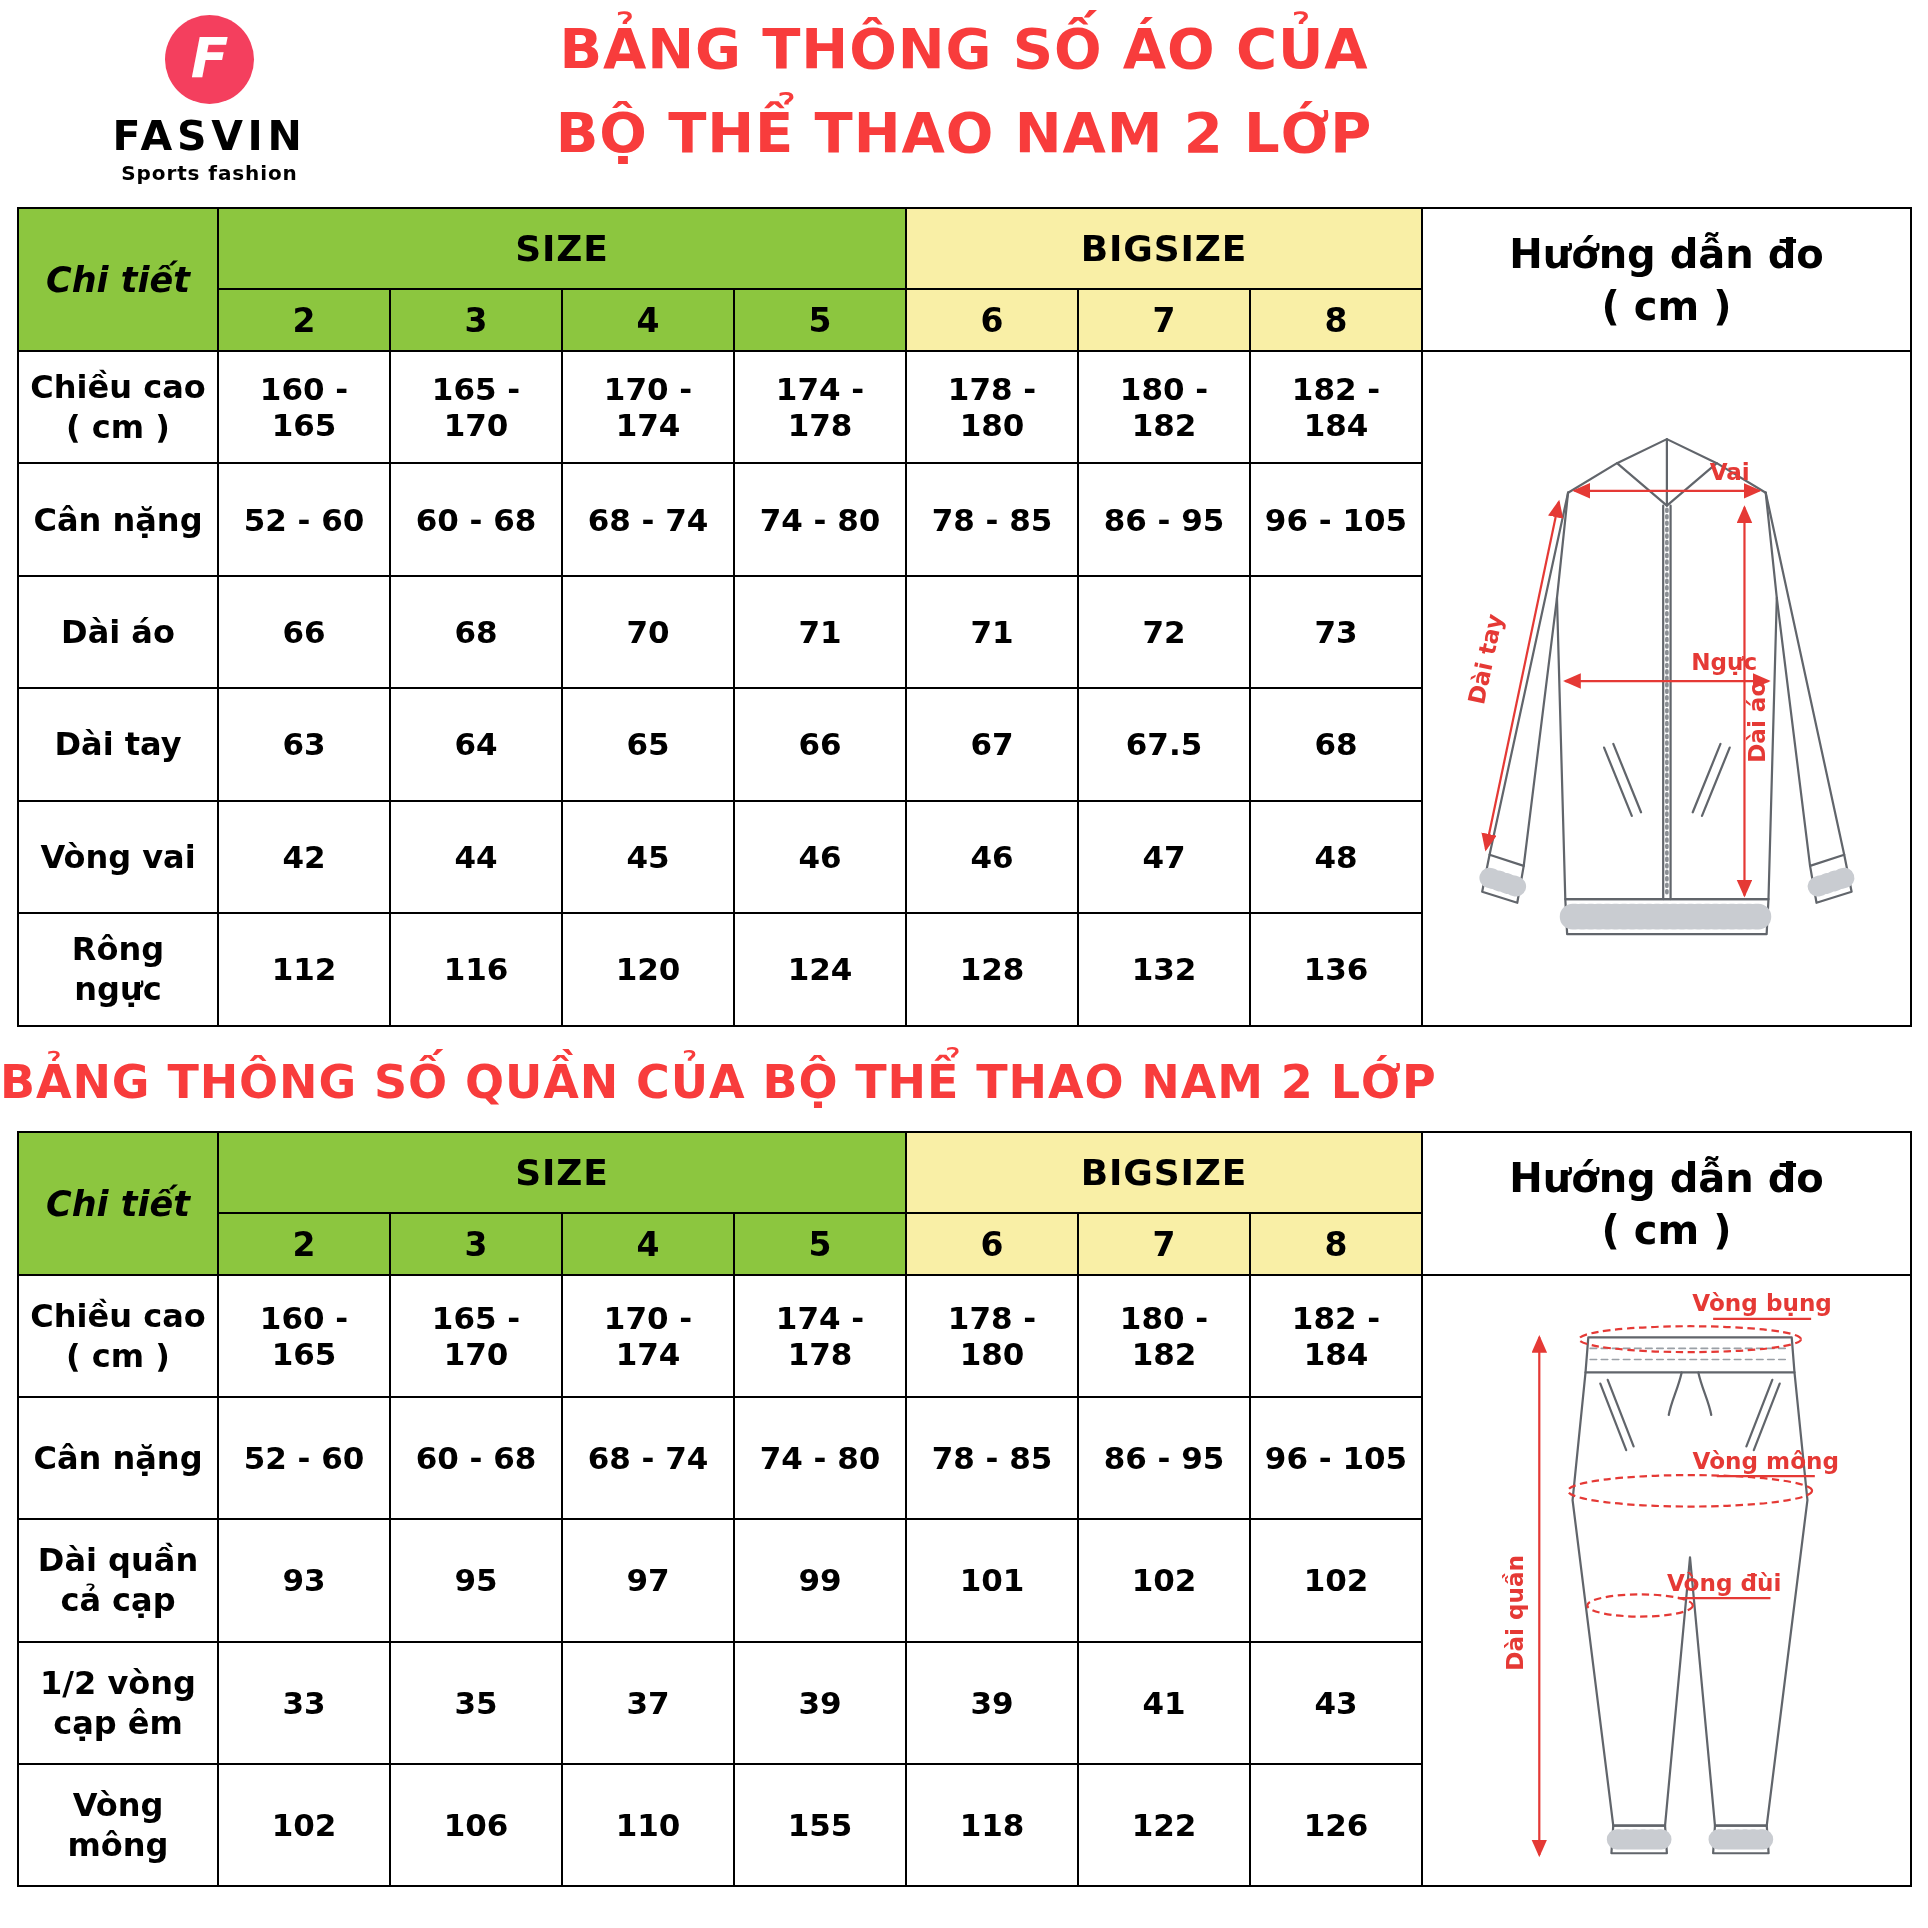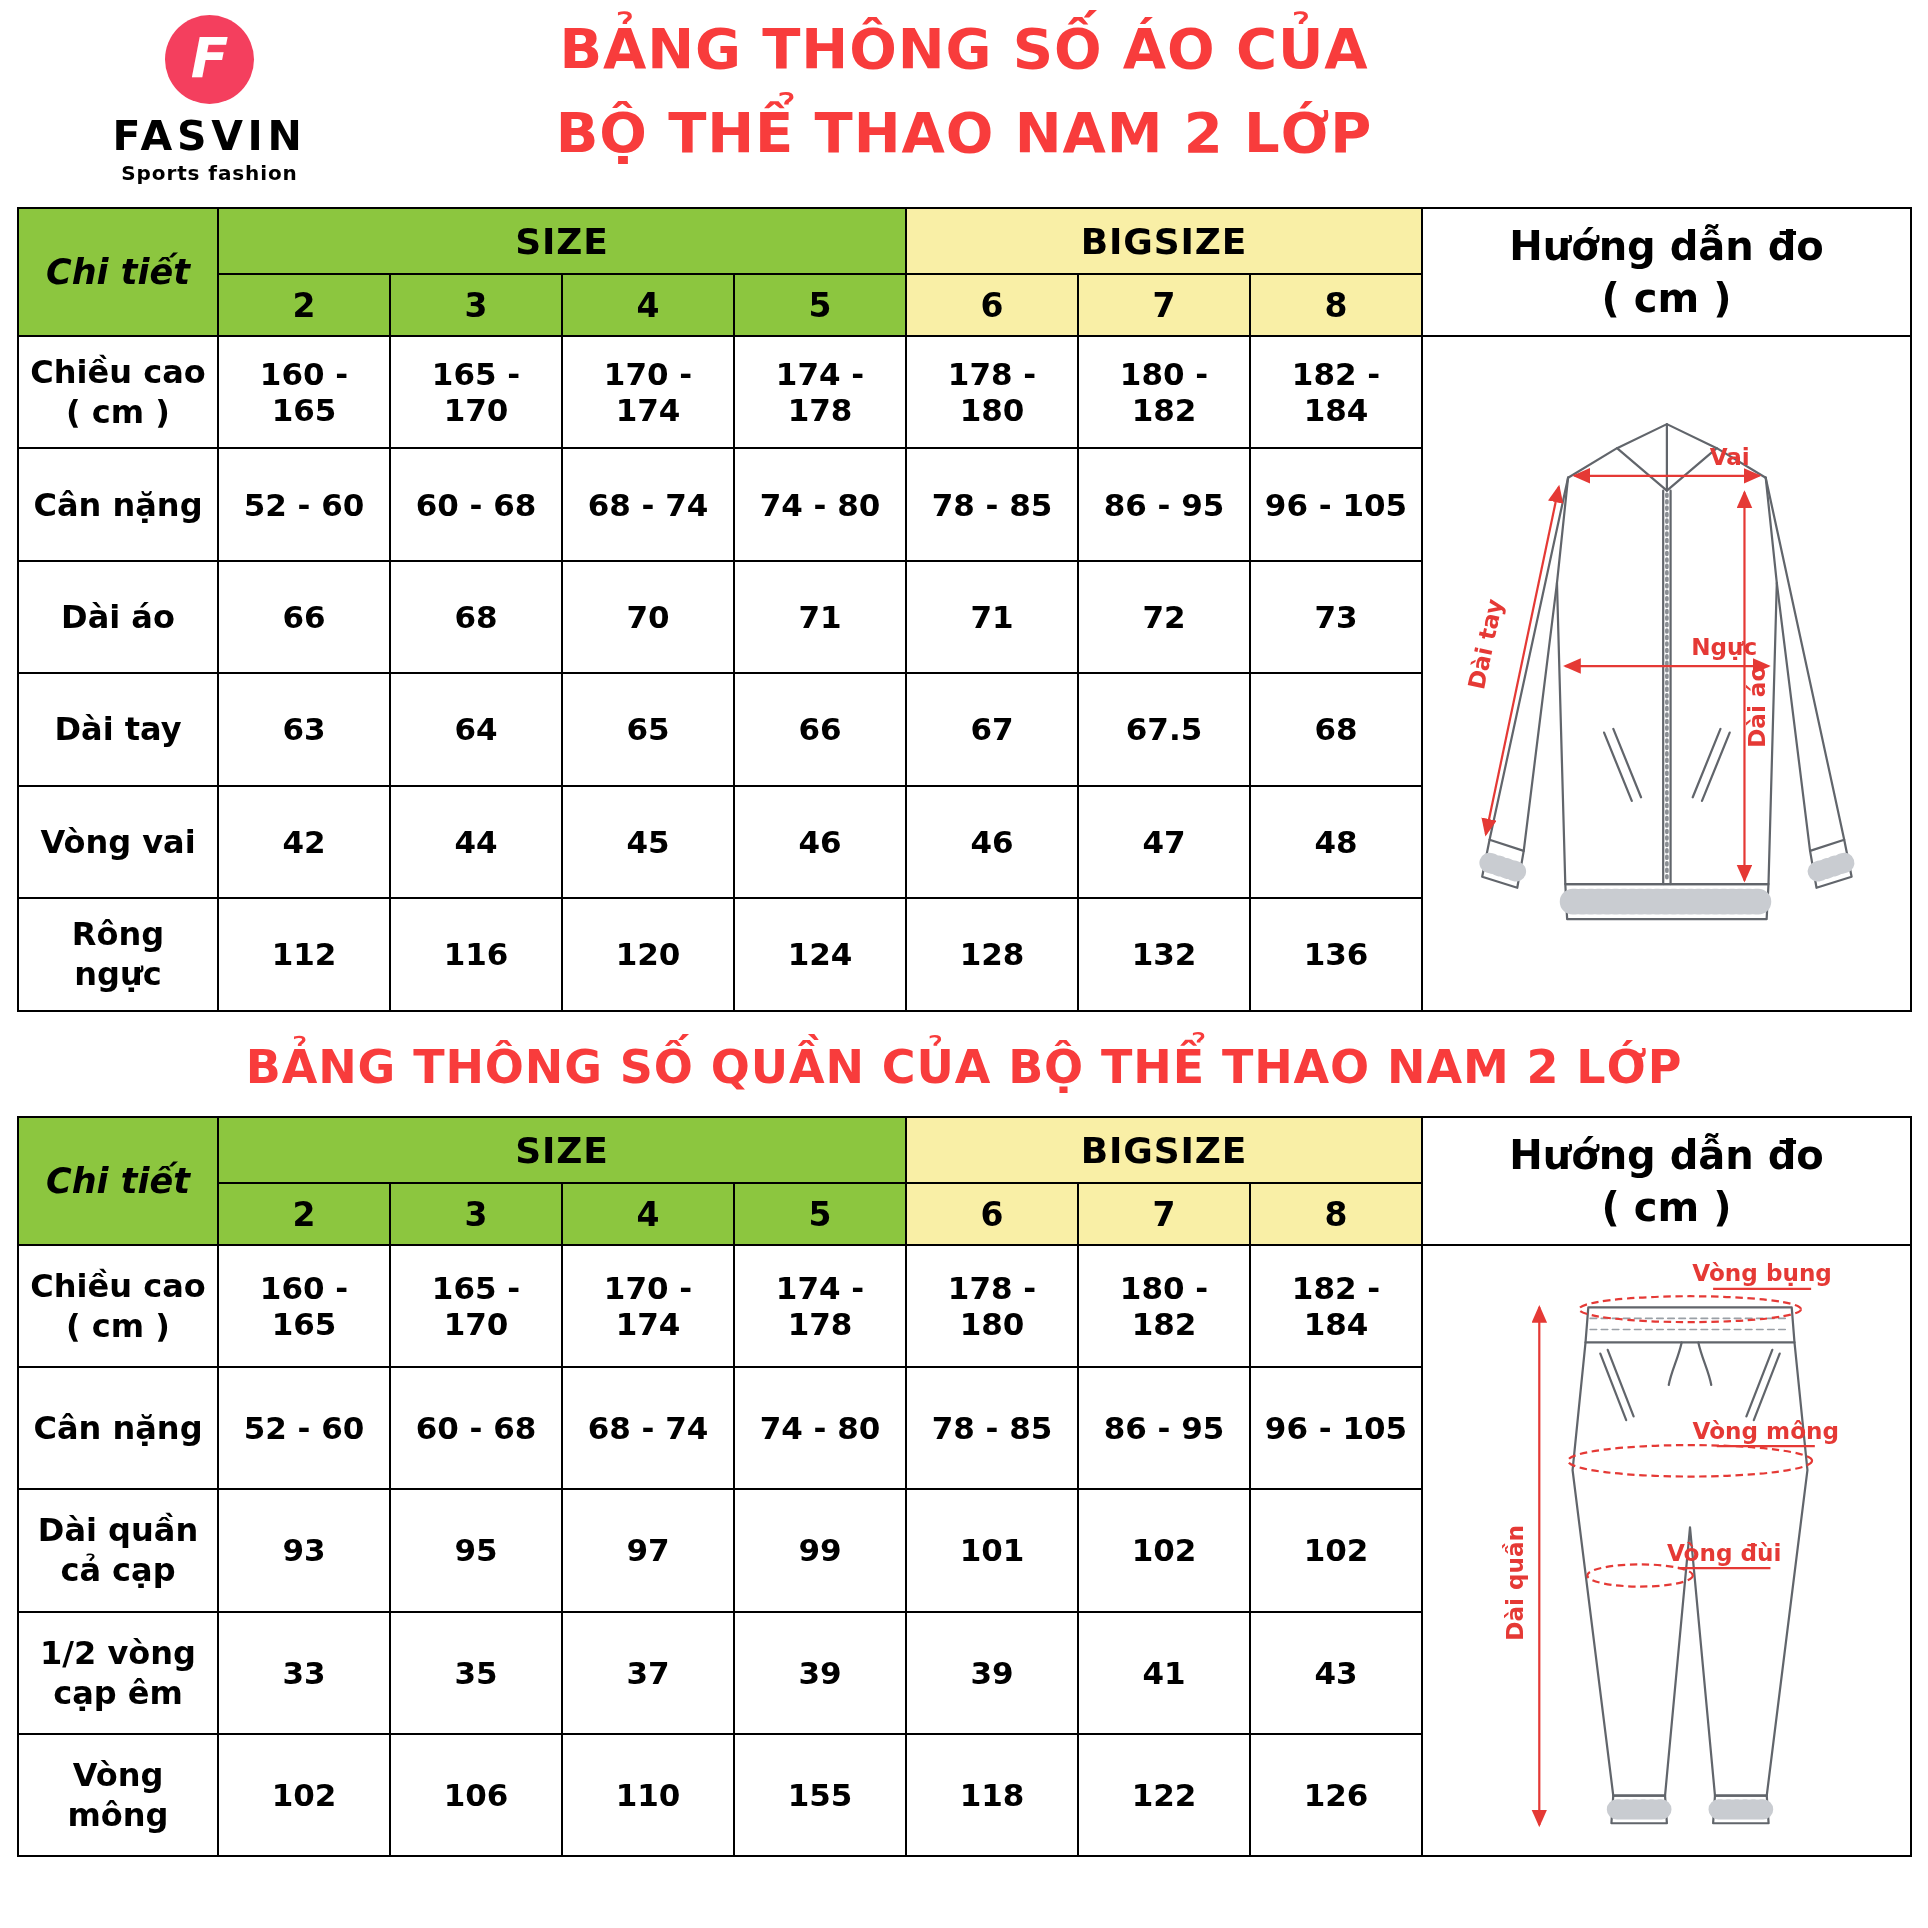--- a/index.html
+++ b/index.html
@@ -34,35 +34,35 @@
   .spec-table{
     border-collapse:collapse;table-layout:fixed;width:1895px;margin:0 17px;background:#fff;
   }
   .spec-table th,.spec-table td{
     border:2.8px solid #000;text-align:center;vertical-align:middle;padding:3.8px 5.6px;
   }
   .col-detail{width:200px;}
   .col-val{width:172px;}
   .cell-green{background:var(--header-green);}
   .cell-yellow{background:var(--header-yellow);}
-  .group-hdr{font-size:36px;height:66px;letter-spacing:0.9px;}
+  .group-hdr{font-size:36px;height:81px;letter-spacing:0.9px;}
   .detail-hdr{font-size:35px;font-style:italic;}
   .num-row th{font-size:33px;height:62px;}
   .guide-hdr{font-size:40px;line-height:1.3;background:#fff;}
   .row-label{font-size:32px;line-height:1.25;padding:3.8px 7.5px;}
   .value-cell{font-size:31px;background:#fff;}
   .t1 .row-label{height:111px;}
   .t2 .row-label{height:121px;}
   .diagram-cell{padding:7.5px 3.8px;background:#fff;}
   .diagram-cell svg{display:block;width:100%;margin:0 auto;}
   .t1 .diagram-cell svg{height:665px;}
   .t2 .diagram-cell svg{height:601px;}
   
   .mid-title{
-    text-align:center;color:var(--accent-red);font-size:46px;margin:28px 0 22.6px 0;letter-spacing:0.9px;
+    text-align:left;color:var(--accent-red);font-size:46px;margin:28px 0 22.6px 0;letter-spacing:0.9px;
   }
   
   .sketch path{stroke:#61656b;stroke-width:2.4;fill:none;stroke-linejoin:round;stroke-linecap:round;}
   .sketch .teeth{stroke:#8b8f94;stroke-width:4;stroke-dasharray:2 5;}
   .sketch .rib{stroke:#c9ccd1;stroke-width:28;stroke-dasharray:3 6;}
   .sketch .rib2{stroke:#c9ccd1;stroke-width:22;stroke-dasharray:3 6;}
   .sketch .elastic{stroke:#9aa0a6;stroke-width:1.8;stroke-dasharray:7 5;}
   .anno-stroke line,.anno-stroke ellipse{
     stroke:var(--annotation-red);stroke-width:2.4;fill:none;
   }

